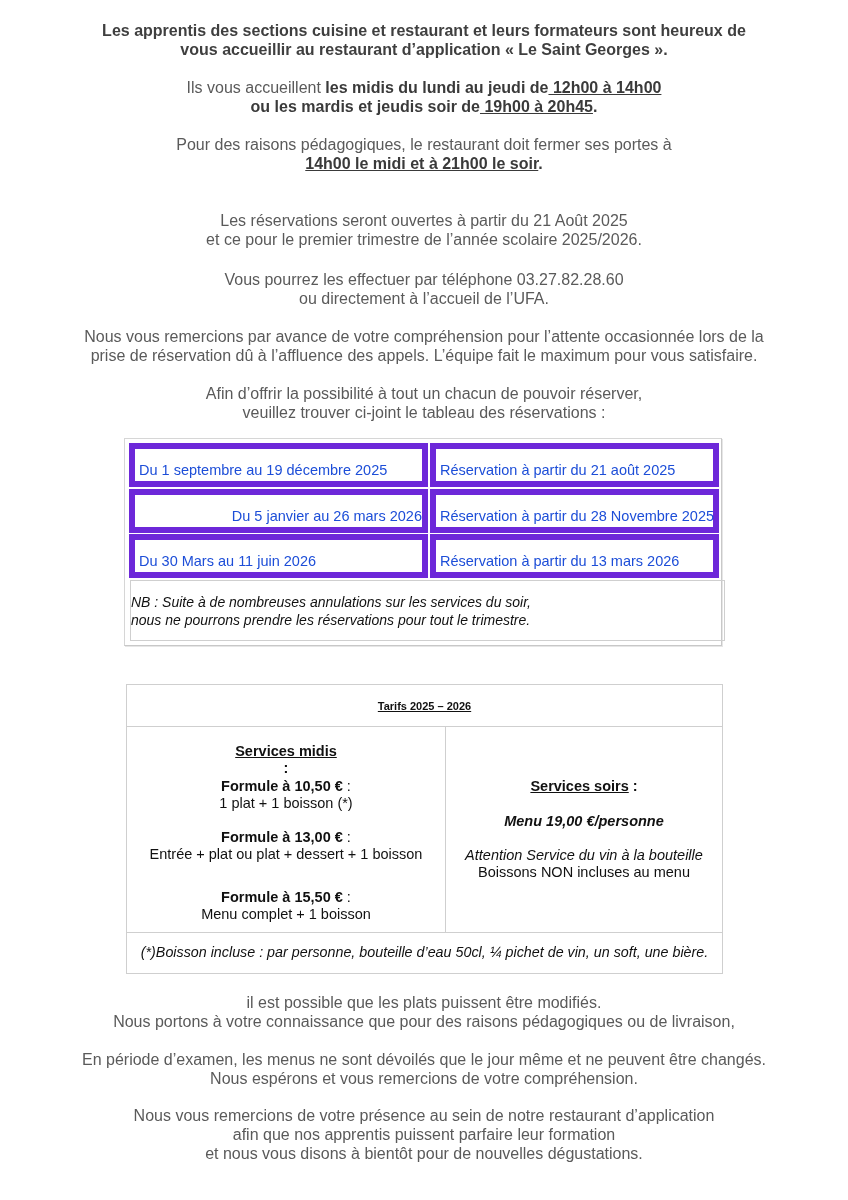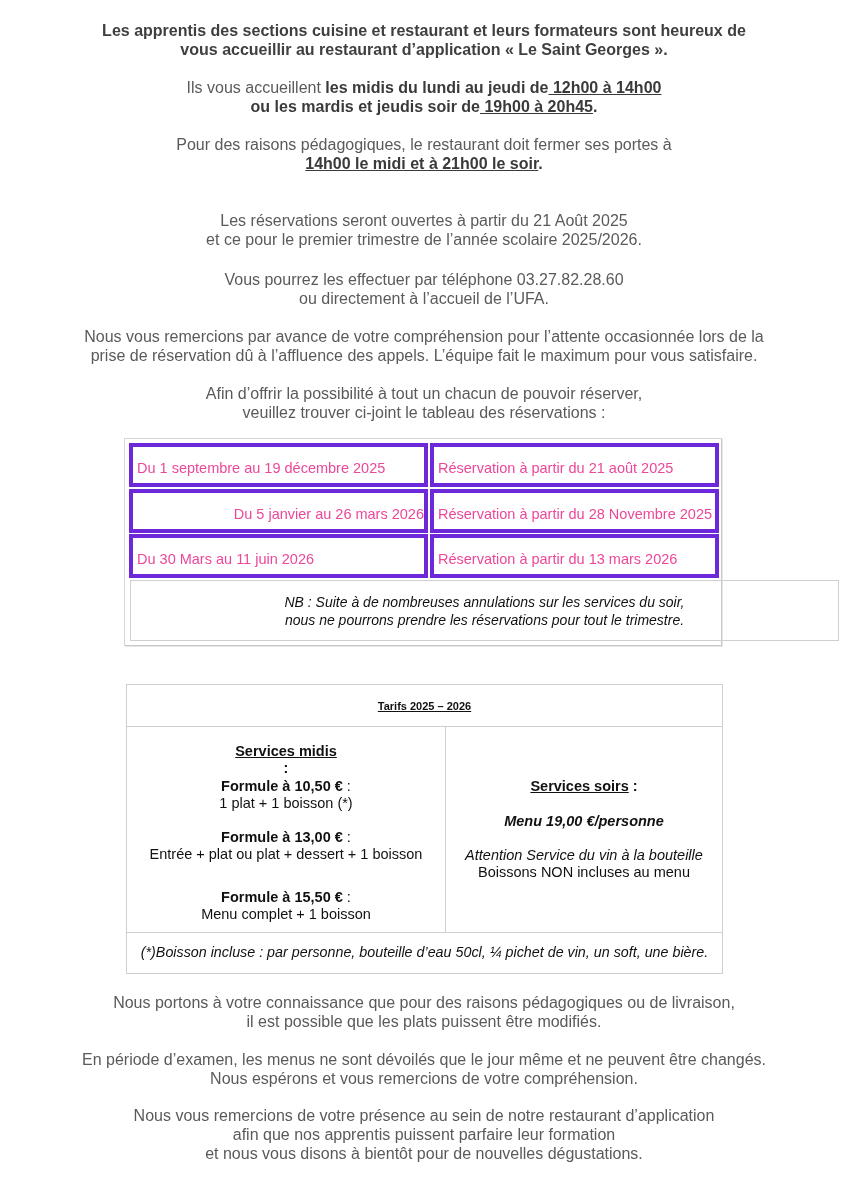--- a/index.html
+++ b/index.html
@@ -9,24 +9,24 @@
        font-size:16px; line-height:19px; color:#5a5a5a; }
   .p .line { display:block; white-space:nowrap; }
   .b { font-weight:bold; color:#3a3a3a; }
   .u { text-decoration:underline; }
   .intro { color:#3f3f3f; font-weight:bold; }
 
   
   .resa { position:absolute; left:124px; top:438px; width:598px; height:208px;
           border:1px solid #d6d6d6; border-right-color:#c8c8c8; border-bottom-color:#c8c8c8;
           box-sizing:border-box; box-shadow:1px 1px 0 #e6e6e6; }
-  .rcell { position:absolute; border:4px solid #6d28d9; box-sizing:border-box;
-           font-size:14.5px; color:#ec4899; line-height:42px; padding-left:4px; white-space:nowrap; }
-  .nb { position:absolute; left:5px; top:141px; width:709px; height:61px;
-        border:1px solid #cfcfcf; box-sizing:border-box; text-align:center;
+  .rcell { position:absolute; border:6px solid #6d28d9; box-sizing:border-box;
+           font-size:14.5px; color:#1d4ed8; line-height:42px; padding-left:4px; white-space:nowrap; }
+  .nb { position:absolute; left:5px; top:141px; width:595px; height:61px;
+        border:1px solid #cfcfcf; box-sizing:border-box; 
         font-style:italic; font-size:14px; color:#111; line-height:18px; padding-top:12px; }
 
   
   .tarifs { position:absolute; left:126px; top:684px; width:597px; height:290px;
             border:1.5px solid #cfcfcf; box-sizing:border-box; }
   .t-head { position:absolute; left:0; top:0; width:100%; height:42px;
             border-bottom:1.5px solid #cfcfcf; box-sizing:border-box;
             text-align:center; line-height:42px; font-size:11px; font-weight:bold; color:#111; }
   .t-left { position:absolute; left:0; top:42px; width:319px; height:205px;
             border-right:1.5px solid #cfcfcf; box-sizing:border-box;
@@ -120,22 +120,22 @@
     <div class="blk bold" style="top:86px;font-style:italic;">Menu 19,00 €/personne</div>
     <div class="blk" style="top:120px;">
       <span class="ital">Attention Service du vin à la bouteille</span>
       <span>Boissons NON incluses au menu</span>
     </div>
   </div>
   <div class="t-foot">(*)Boisson incluse : par personne, bouteille d’eau 50cl, ¼ pichet de vin, un soft, une bière.</div>
 </div>
 
 <div class="p" style="top:993px;">
+  <span class="line">il est possible que les plats puissent être modifiés.</span>
   <span class="line">Nous portons à votre connaissance que pour des raisons pédagogiques ou de livraison,</span>
-  <span class="line">il est possible que les plats puissent être modifiés.</span>
 </div>
 <div class="p" style="top:1050px;">
   <span class="line">En période d’examen, les menus ne sont dévoilés que le jour même et ne peuvent être changés.</span>
   <span class="line">Nous espérons et vous remercions de votre compréhension.</span>
 </div>
 <div class="p" style="top:1106px;">
   <span class="line">Nous vous remercions de votre présence au sein de notre restaurant d’application</span>
   <span class="line">afin que nos apprentis puissent parfaire leur formation</span>
   <span class="line">et nous vous disons à bientôt pour de nouvelles dégustations.</span>
 </div>

